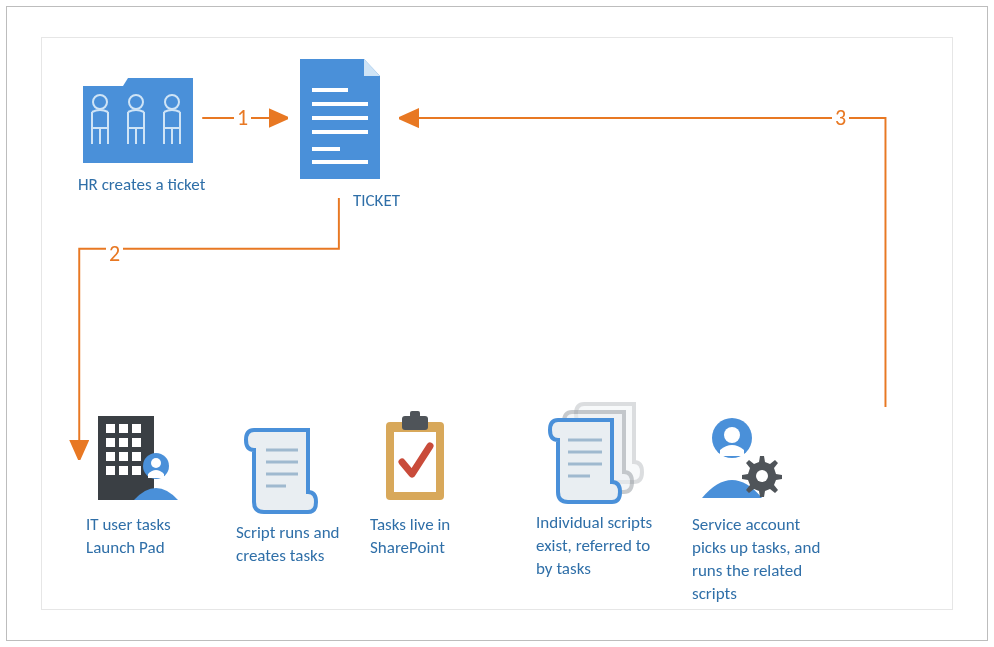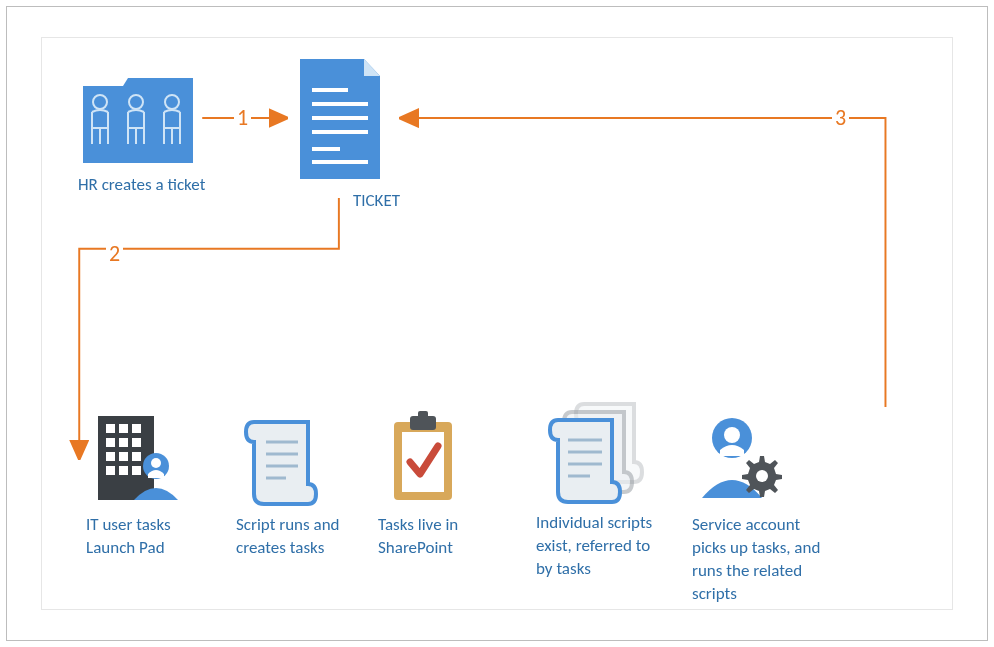--- a/index.html
+++ b/index.html
@@ -127,34 +127,34 @@
             <rect x="46" y="58" width="9" height="9"></rect>
         </g>
         <circle cx="70" cy="58" r="13" fill="#4a90d9"></circle>
         <circle cx="70" cy="55" r="5" fill="#fff"></circle>
         <path d="M62 66 Q70 58 78 66 L78 70 L62 70 Z" fill="#fff"></path>
         <path d="M48 92 Q70 68 92 92 Z" fill="#4a90d9"></path>
       </svg>
       <div class="label">IT user tasks Launch Pad</div>
     </div>
 
-    <div class="node" style="left:194px; top:370px; width:120px;">
+    <div class="node" style="left:194px; top:378px; width:120px;">
       <svg class="icon" width="90" height="100" viewBox="0 0 90 100">
         <path d="M18 14 Q10 14 10 24 Q10 34 18 34 L18 86 Q18 96 28 96 L72 96 Q80 96 80 86 Q80 76 72 76 L72 14 Z" fill="#e9eef2" stroke="#4a90d9" stroke-width="4"></path>
         <g stroke="#9fb9cf" stroke-width="3">
           <line x1="30" y1="34" x2="62" y2="34"></line>
           <line x1="30" y1="46" x2="62" y2="46"></line>
           <line x1="30" y1="58" x2="62" y2="58"></line>
           <line x1="30" y1="70" x2="50" y2="70"></line>
         </g>
       </svg>
       <div class="label">Script runs and creates tasks</div>
     </div>
 
-    <div class="node" style="left:336px; top:370px; width:120px;">
+    <div class="node" style="left:328px; top:370px; width:120px;">
       <svg class="icon" width="90" height="100" viewBox="0 0 90 100">
         <rect x="16" y="14" width="58" height="78" rx="4" fill="#d8a85a"></rect>
         <rect x="24" y="24" width="42" height="60" fill="#fff"></rect>
         <rect x="32" y="8" width="26" height="14" rx="3" fill="#4f5459"></rect>
         <rect x="40" y="3" width="10" height="8" rx="2" fill="#4f5459"></rect>
         <path d="M32 54 L42 66 L60 38" stroke="#c94b3a" stroke-width="7" fill="none" stroke-linecap="round" stroke-linejoin="round"></path>
       </svg>
       <div class="label">Tasks live in SharePoint</div>
     </div>
 

